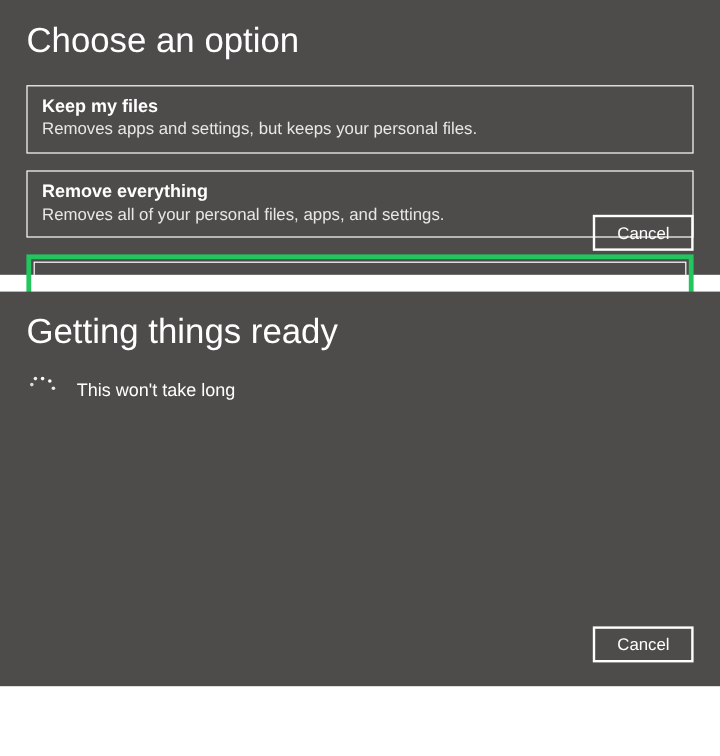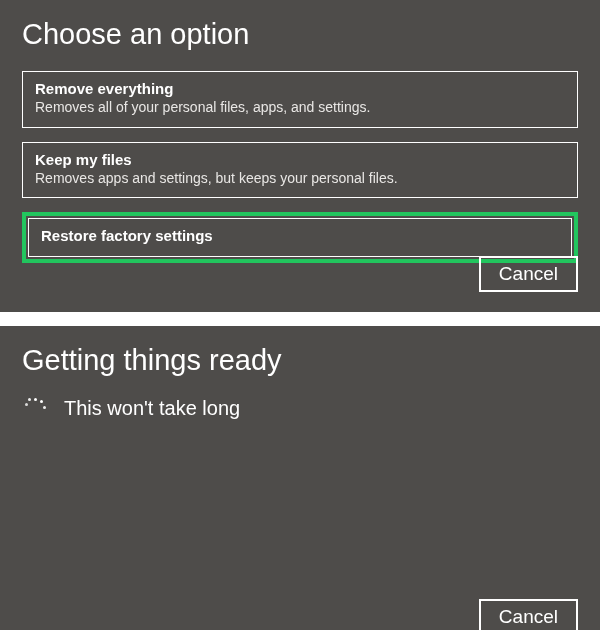--- a/index.html
+++ b/index.html
@@ -11,21 +11,21 @@
       font-family: "Segoe UI", Tahoma, sans-serif;
       background: #ffffff;
       width: 600px;
     }
     .panel {
       background: #4e4c4a;
       color: #ffffff;
       padding: 18px 22px 22px 22px;
     }
     .panel-top {
-      height: 312px;
+      height: 229px;
       position: relative;
     }
     .panel-bottom {
       height: 329px;
       position: relative;
     }
     .gap {
       height: 14px;
       background: #ffffff;
     }
@@ -61,21 +61,21 @@
       margin-bottom: 0;
     }
     .cancel-btn {
       position: absolute;
       right: 22px;
       bottom: 20px;
       border: 2px solid #ffffff;
       background: transparent;
       color: #ffffff;
       font-family: inherit;
-      font-size: 19px;
+      font-size: 14px;
       padding: 5px 18px;
       cursor: pointer;
     }
     .ready-row {
       display: flex;
       align-items: center;
       margin-top: 18px;
     }
     .spinner {
       width: 22px;
@@ -90,38 +90,38 @@
       height: 3px;
       border-radius: 50%;
       background: #ffffff;
     }
     .d1 { top: 0px; left: 8px; }
     .d2 { top: 2px; left: 14px; }
     .d3 { top: 8px; left: 17px; opacity:0.9;}
     .d4 { top: 0px; left: 2px; opacity:0.9;}
     .d5 { top: 5px; left: -1px; opacity:0.8;}
     .ready-text {
-      font-size: 20px;
+      font-size: 15px;
       font-weight: 300;
     }
   </style>
 </head>
 <body>
 
 <div class="panel panel-top">
   <div class="title">Choose an option</div>
 
   <div class="option">
-    <div class="option-title">Remove everything</div>
-    <div class="option-desc">Removes all of your personal files, apps, and settings.</div>
+    <div class="option-title">Keep my files</div>
+    <div class="option-desc">Removes apps and settings, but keeps your personal files.</div>
   </div>
 
   <div class="option">
-    <div class="option-title">Keep my files</div>
-    <div class="option-desc">Removes apps and settings, but keeps your personal files.</div>
+    <div class="option-title">Remove everything</div>
+    <div class="option-desc">Removes all of your personal files, apps, and settings.</div>
   </div>
 
   <div class="highlight">
     <div class="option">
       <div class="option-title">Restore factory settings</div>
     </div>
   </div>
 
   <button class="cancel-btn">Cancel</button>
 </div>

